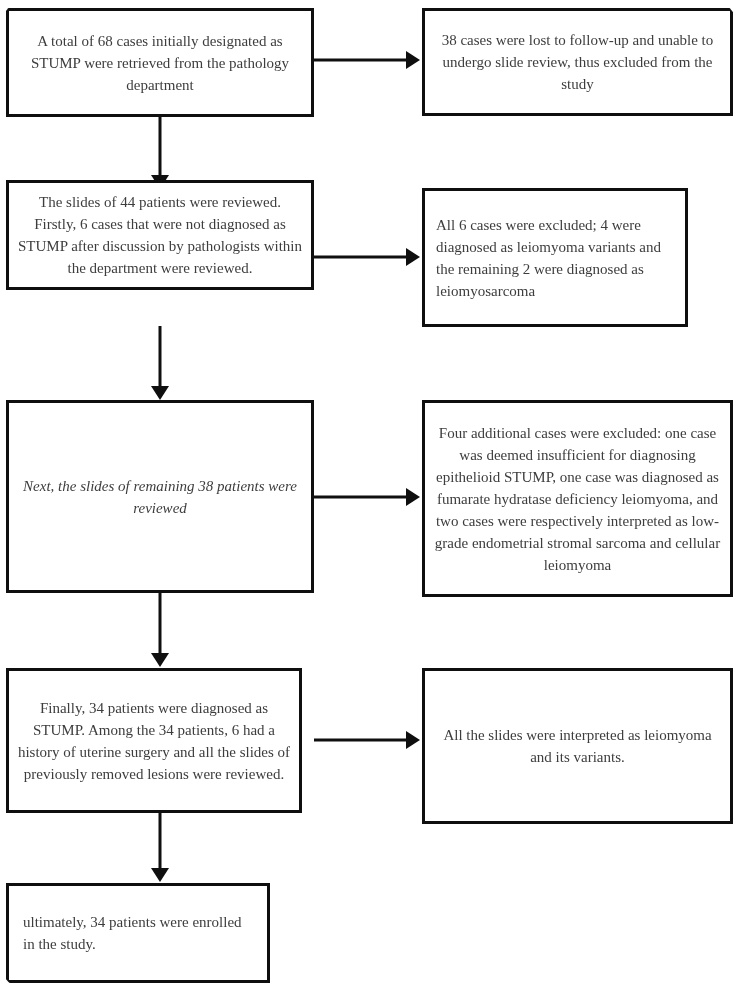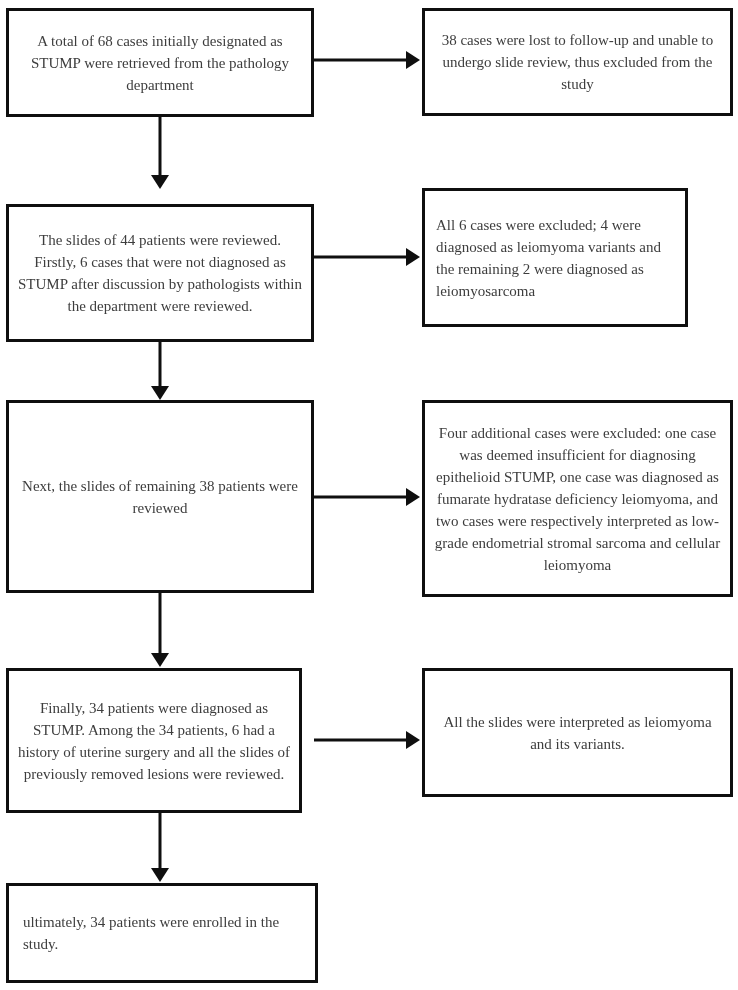--- a/index.html
+++ b/index.html
@@ -4,47 +4,48 @@
 <style>
   html, body { margin: 0; padding: 0; background: #ffffff; }
   .canvas {
     position: relative;
     width: 738px;
     height: 990px;
     background: #ffffff;
     font-family: "Liberation Serif", "DejaVu Serif", serif;
     color: #3d3d3d;
     overflow: hidden;
+    border-radius: 28px;
   }
   .flowbox {
     position: absolute;
     box-sizing: border-box;
     border: 3px solid #0f0f0f;
     background: #ffffff;
     display: flex;
     align-items: center;
     justify-content: center;
     font-size: 15px;
     line-height: 22px;
     text-align: center;
     padding: 3px 8px;
   }
   .flowbox span { display: block; width: 100%; }
   .flowbox.align-left { text-align: left; }
   
   .m1 { left: 6px;  top: 8px;   width: 308px; height: 109px; }
-  .m2 { left: 6px;  top: 204px; width: 308px; height: 138px; }
-  .m3 { left: 6px;  top: 400px; width: 308px; height: 193px; }
+  .m2 { left: 6px;  top: 180px; width: 308px; height: 110px; }
+  .m3 { left: 6px;  top: 400px; width: 308px; height: 193px; font-style: italic; }
   .m4 { left: 6px;  top: 668px; width: 296px; height: 145px; }
-  .m5 { left: 6px;  top: 883px; width: 312px; height: 100px; padding-left: 14px; padding-right: 18px; }
+  .m5 { left: 6px;  top: 883px; width: 264px; height: 100px; padding-left: 14px; padding-right: 18px; }
   
   .s1 { left: 422px; top: 8px;   width: 311px; height: 108px; }
   .s2 { left: 422px; top: 188px; width: 266px; height: 139px; padding-left: 11px; }
   .s3 { left: 422px; top: 400px; width: 311px; height: 197px; padding: 3px 6px; }
-  .s4 { left: 422px; top: 668px; width: 311px; height: 129px; font-family: Liberation Serif, serif; }
+  .s4 { left: 422px; top: 668px; width: 311px; height: 156px; font-family: Liberation Serif, serif; }
   .arrow-layer {
     position: absolute;
     left: 0; top: 0;
     width: 738px; height: 990px;
     pointer-events: none;
   }
 </style>
 </head>
 <body>
 

